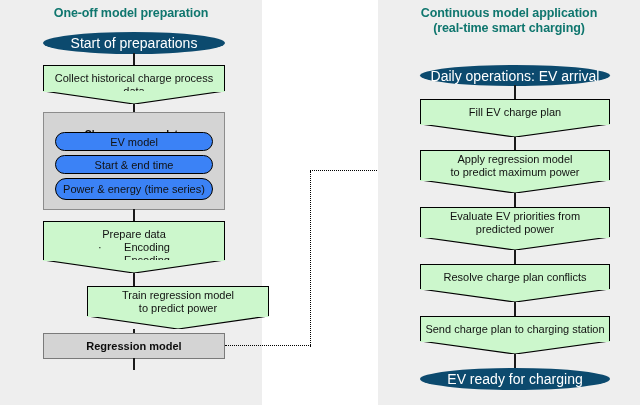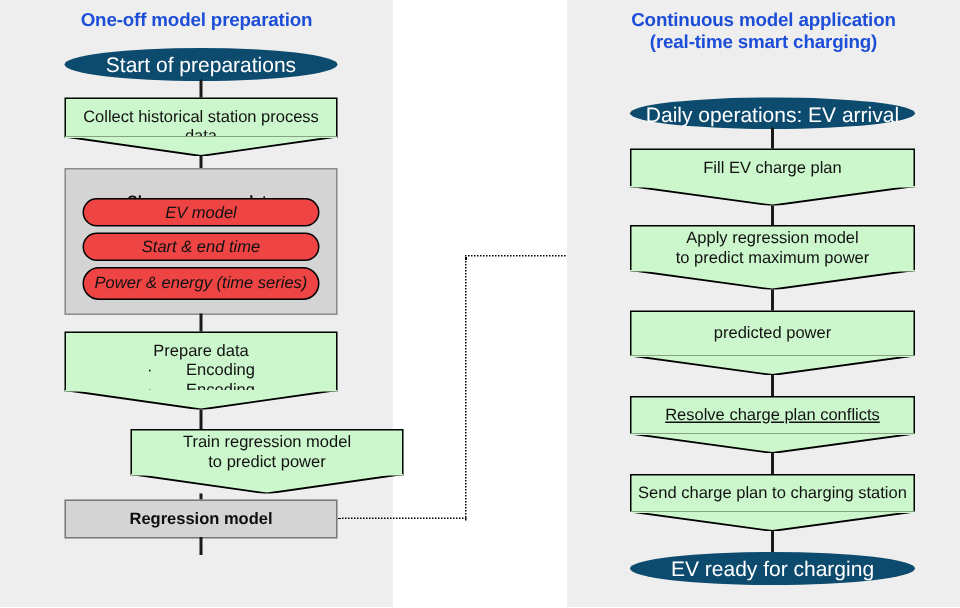--- a/index.html
+++ b/index.html
@@ -22,21 +22,21 @@
     background: #eeeeee;
   }
   #panel-left  { left: 0px;   width: 262px; }
   #panel-right { left: 378px; width: 262px; }
 
   .panel-title {
     position: absolute;
     text-align: center;
     font-weight: bold;
     font-size: 12.5px;
-    color: #1d4ed8;
+    color: #0f766e;
     line-height: 15px;
     letter-spacing: -0.1px;
   }
   #title-left  { left: 0px;   top: 6px;  width: 262px; }
   #title-right { left: 378px; top: 6px;  width: 262px; }
 
   
   .terminal {
     position: absolute;
     background: #0c4a6e;
@@ -102,31 +102,30 @@
     font-size: 11px;
     color: #0d0d0d;
     display: flex;
     align-items: center;
     justify-content: center;
   }
 
   
   .pill {
     position: absolute;
-    background: #ef4444;
+    background: #3b82f6;
     border: 1.3px solid #000000;
     border-radius: 999px;
     box-sizing: border-box;
     font-size: 11px;
     color: #111111;
     display: flex;
     align-items: center;
     justify-content: center;
     text-align: center;
-    font-style: italic;
   }
 
   
   .vline {
     position: absolute;
     width: 1.6px;
     background: #1a1a1a;
   }
   .dotseg-h {
     position: absolute;
@@ -153,21 +152,21 @@
   <div class="panel" id="panel-left"></div>
 
   <div class="panel-title" id="title-left">One-off model preparation</div>
 
   <div class="terminal" style="left:43px; top:32px; width:182px; height:22px;">Start of preparations</div>
 
   <div class="vline" style="left:133px; top:53px; height:13px;"></div>
 
   <div class="proc" style="left:43px; top:65px; width:182px; height:27px;">
     <div>
-      <span class="bullet-line">Collect historical station process</span>
+      <span class="bullet-line">Collect historical charge process</span>
       <span class="bullet-line">data</span>
     </div>
     <div class="notch">
       <svg viewBox="0 0 184 13" preserveAspectRatio="none">
         <polygon points="0,0 184,0 92,13" fill="#ccf7cc" stroke="#000000" stroke-width="1.2" vector-effect="non-scaling-stroke"></polygon>
         <line x1="0" y1="0" x2="184" y2="0" stroke="#ccf7cc" stroke-width="2"></line>
       </svg>
     </div>
   </div>
 
@@ -257,33 +256,34 @@
         <polygon points="0,0 192,0 96,13" fill="#ccf7cc" stroke="#000000" stroke-width="1.2" vector-effect="non-scaling-stroke"></polygon>
         <line x1="0" y1="0" x2="192" y2="0" stroke="#ccf7cc" stroke-width="2"></line>
       </svg>
     </div>
   </div>
 
   <div class="vline" style="left:514px; top:193px; height:15px;"></div>
 
   <div class="proc v-center" style="left:420px; top:207px; width:190px; height:31px;">
     <div>
+      <span class="bullet-line">Evaluate EV priorities from</span>
       <span class="bullet-line">predicted power</span>
     </div>
     <div class="notch">
       <svg viewBox="0 0 192 13" preserveAspectRatio="none">
         <polygon points="0,0 192,0 96,13" fill="#ccf7cc" stroke="#000000" stroke-width="1.2" vector-effect="non-scaling-stroke"></polygon>
         <line x1="0" y1="0" x2="192" y2="0" stroke="#ccf7cc" stroke-width="2"></line>
       </svg>
     </div>
   </div>
 
   <div class="vline" style="left:514px; top:250px; height:15px;"></div>
 
-  <div class="proc v-center" style="left:420px; top:264px; width:190px; height:26px;text-decoration:underline;">
+  <div class="proc v-center" style="left:420px; top:264px; width:190px; height:26px;">
     <div>
       <span class="bullet-line">Resolve charge plan conflicts</span>
     </div>
     <div class="notch">
       <svg viewBox="0 0 192 13" preserveAspectRatio="none">
         <polygon points="0,0 192,0 96,13" fill="#ccf7cc" stroke="#000000" stroke-width="1.2" vector-effect="non-scaling-stroke"></polygon>
         <line x1="0" y1="0" x2="192" y2="0" stroke="#ccf7cc" stroke-width="2"></line>
       </svg>
     </div>
   </div>

